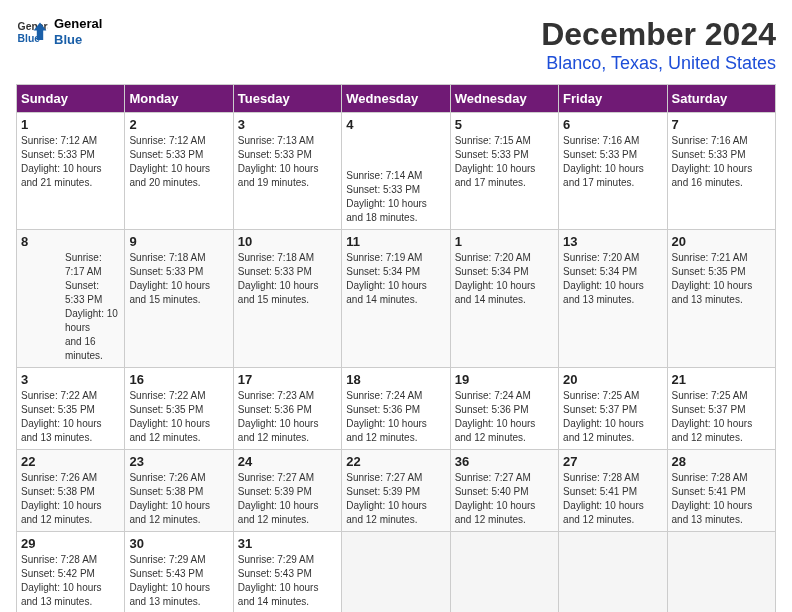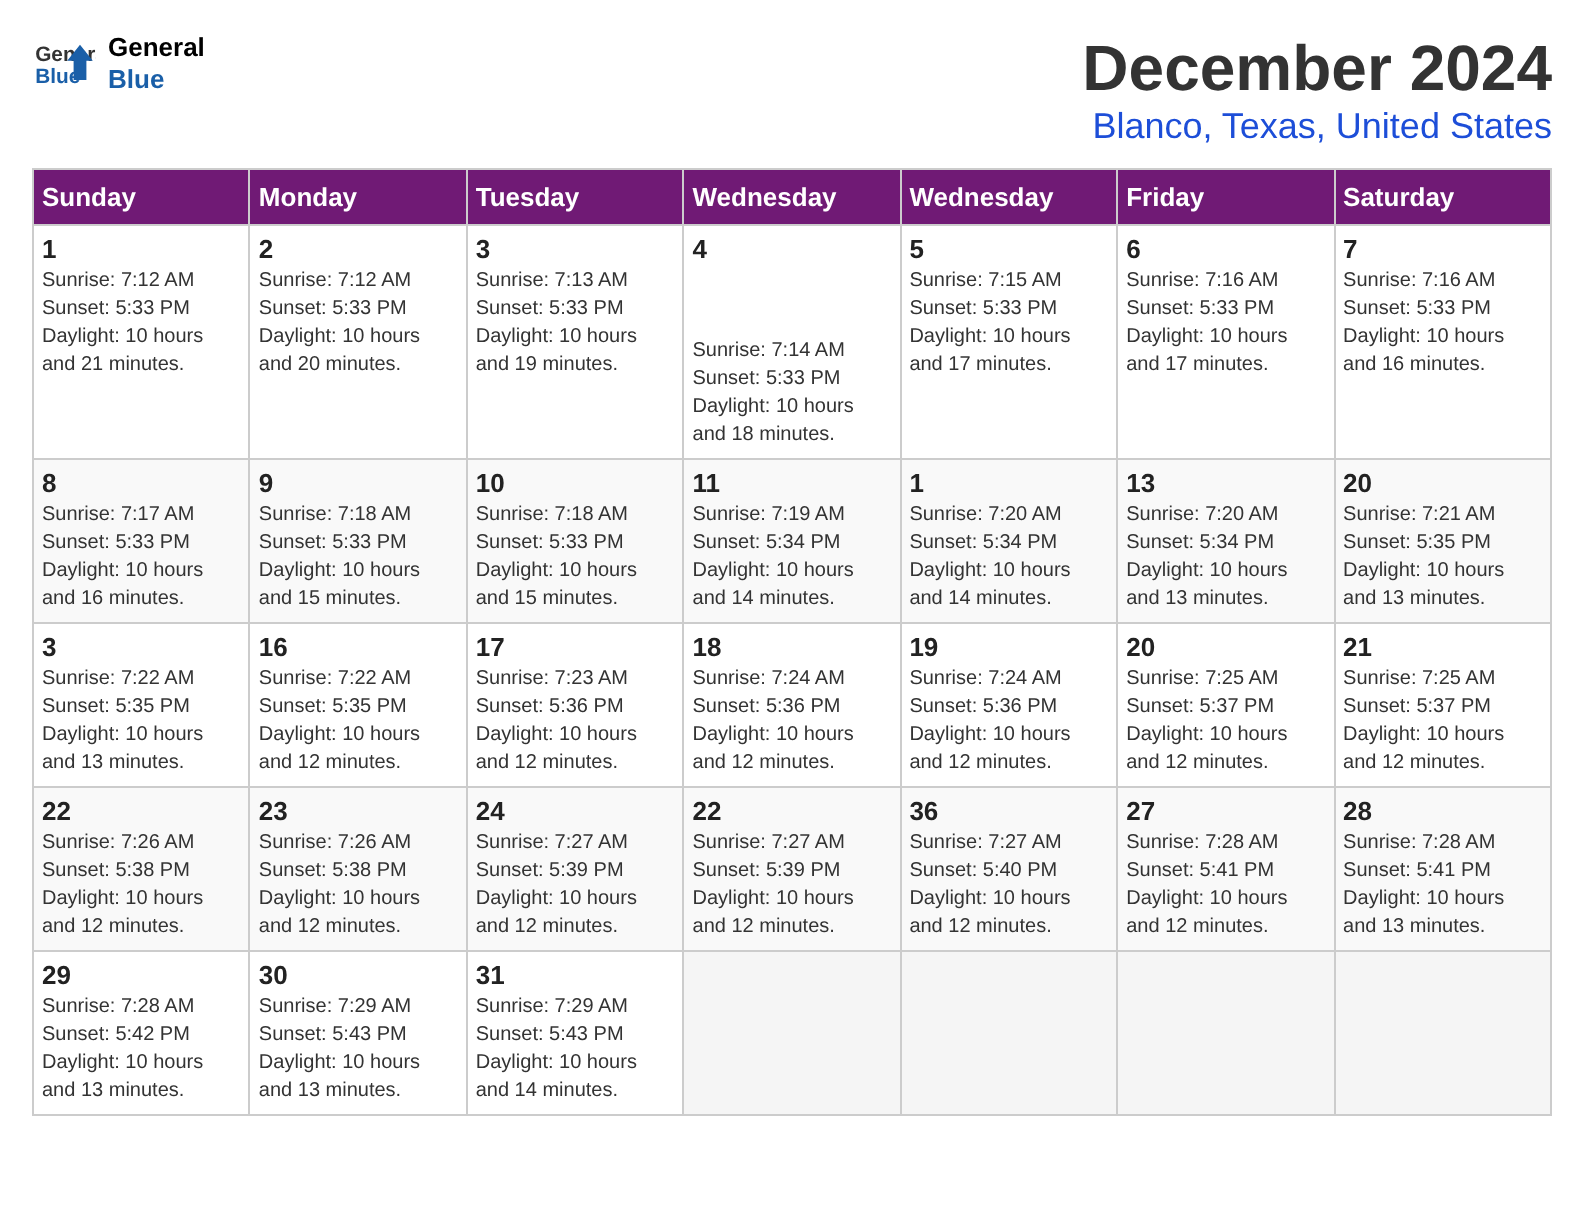--- a/index.html
+++ b/index.html
@@ -159,21 +159,21 @@
           <span class="day-num">7</span>
           <div class="day-info" style="white-space: pre-line;">Sunrise: 7:16 AM
 Sunset: 5:33 PM
 Daylight: 10 hours
 and 16 minutes.</div>
         </td>
       </tr>
       <tr>
         <td>
           <span class="day-num">8</span>
-          <div class="day-info" style="white-space: pre-line;">Sunrise: 7:17 AM
+          <div class="day-info" style="white-space: pre-line; margin-left: 44px;">Sunrise: 7:17 AM
 Sunset: 5:33 PM
 Daylight: 10 hours
 and 16 minutes.</div>
         </td>
         <td>
           <span class="day-num">9</span>
           <div class="day-info" style="white-space: pre-line;">Sunrise: 7:18 AM
 Sunset: 5:33 PM
 Daylight: 10 hours
 and 15 minutes.</div>

